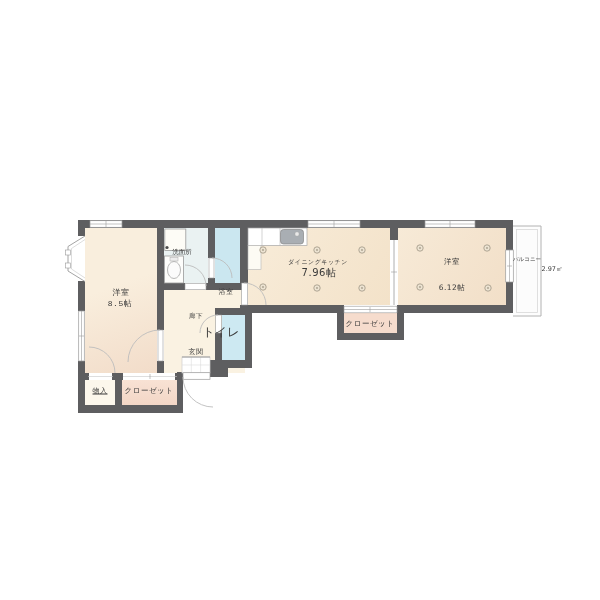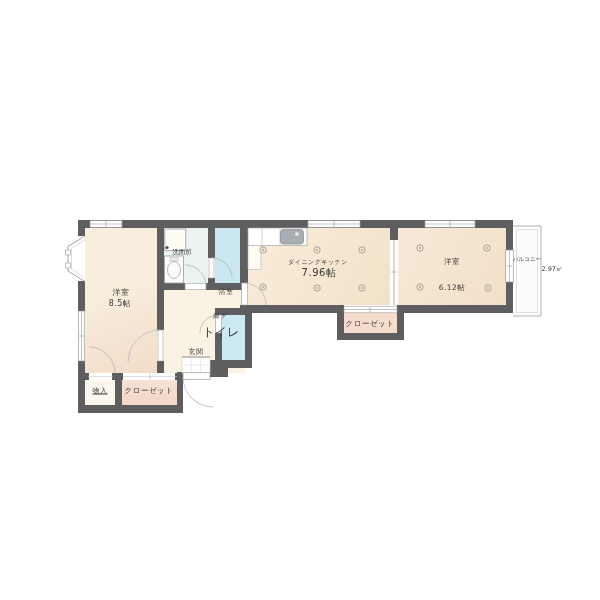--- a/index.html
+++ b/index.html
@@ -200,29 +200,29 @@
           <circle cx="362" cy="288" r="0.9"></circle>
         <circle cx="420" cy="248" r="0.9"></circle>
           <circle cx="487" cy="248" r="0.9"></circle>
         <circle cx="420" cy="287" r="0.9"></circle>
           <circle cx="488" cy="288" r="0.9"></circle>
       </g>
     </g>
   </svg>
 
   <div class="lbl" style="left:121px;top:293px;font-size:8px;">洋室</div>
-  <div class="lbl" style="left:120px;top:304px;font-size:8px;">8.5帖</div>
+  <div class="lbl" style="left:120px;top:304px;font-size:8px;font-family:Liberation Mono, monospace;">8.5帖</div>
   <div class="lbl" style="left:318px;top:262px;font-size:6px;">ダイニングキッチン</div>
   <div class="lbl" style="left:319px;top:273px;font-size:10px;">7.96帖</div>
   <div class="lbl" style="left:452px;top:262px;font-size:7.5px;">洋室</div>
   <div class="lbl" style="left:452px;top:288px;font-size:7.5px;">6.12帖</div>
   <div class="lbl" style="left:527px;top:260px;font-size:5.5px;letter-spacing:0;">バルコニー</div>
   <div class="lbl" style="left:528px;top:269px;font-size:6.5px;letter-spacing:0;margin-left:24px;">2.97㎡</div>
   <div class="lbl" style="left:182px;top:252px;font-size:6.5px;letter-spacing:0;">洗面所</div>
   <div class="lbl" style="left:226px;top:254px;font-size:7px;margin-top:38px;">浴室</div>
-  <div class="lbl" style="left:196px;top:316px;font-size:6.5px;padding-left:48px;">廊下</div>
+  <div class="lbl" style="left:196px;top:316px;font-size:6.5px;">廊下</div>
   <div class="lbl" style="left:221px;top:332px;font-size:12px;letter-spacing:0;">トイレ</div>
   <div class="lbl" style="left:196px;top:352px;font-size:7px;">玄関</div>
   <div class="lbl" style="left:100px;top:391px;font-size:7px;text-decoration:underline;">物入</div>
   <div class="lbl" style="left:149px;top:391px;font-size:7.5px;">クローゼット</div>
   <div class="lbl" style="left:370px;top:324px;font-size:7.5px;">クローゼット</div>
 
 </div>
 
 </body></html>

